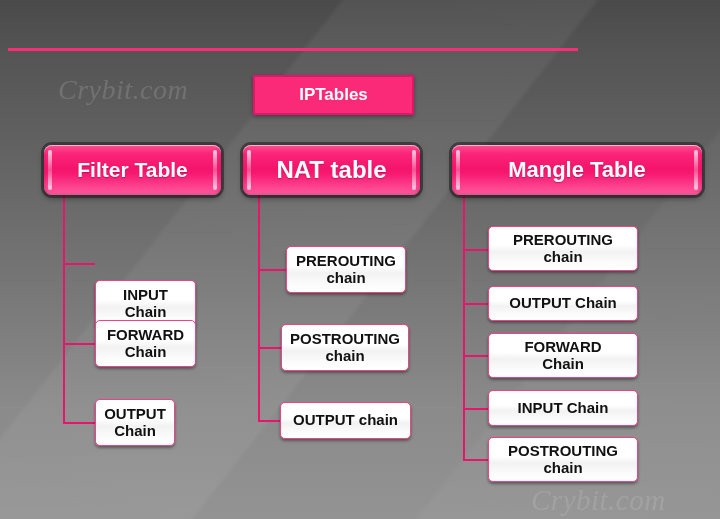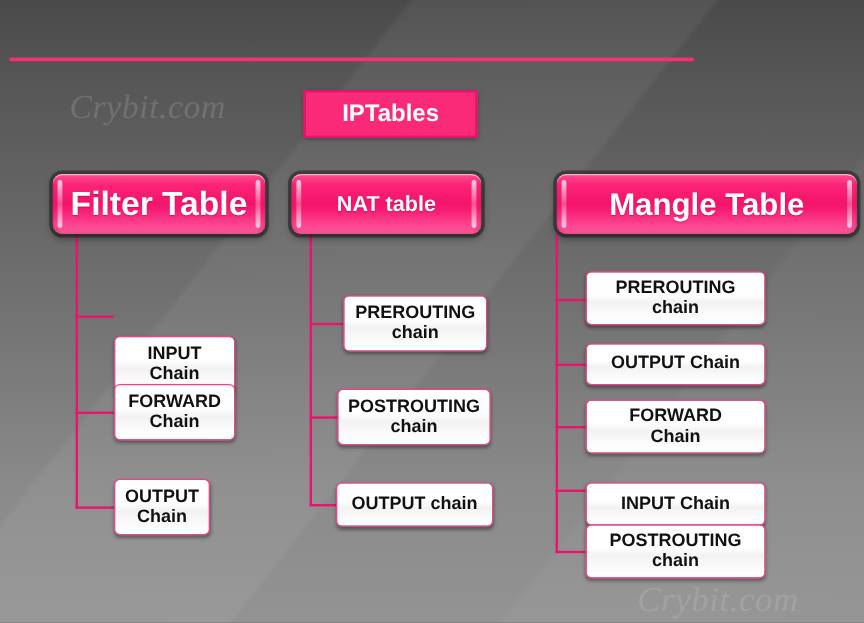--- a/index.html
+++ b/index.html
@@ -194,82 +194,82 @@
 </head>
 <body>
 
 <div id="slide">
 
   <div class="title-rule"></div>
 
   <div class="watermark top">Crybit.com</div>
   <div class="watermark bottom">Crybit.com</div>
 
-  <div class="pill-flat" style="left:253px; top:75px; width:145px; height:40px; font-size:20px;">IPTables</div>
-
-  <div class="pill" style="left:44px; top:145px; width:177px; height:50px; font-size:28px;">Filter Table</div>
+  <div class="pill-flat" style="left:253px; top:75px; width:161px; height:40px; font-size:17px;">IPTables</div>
+
+  <div class="pill" style="left:44px; top:145px; width:177px; height:50px; font-size:21px;">Filter Table</div>
 
   <div class="line v" style="left:63px; top:195px; height:229px;"></div>
   <div class="line h" style="left:63px; top:263px; width:32px;"></div>
   <div class="line h" style="left:63px; top:343px; width:32px;"></div>
   <div class="line h" style="left:63px; top:422px; width:32px;"></div>
 
   <div class="chain" style="left:95px; top:240px; width:101px; height:47px;margin-top:40px;">
     <span>INPUT</span>
     <span class="l2">Chain</span>
   </div>
   <div class="chain" style="left:95px; top:320px; width:101px; height:47px;">
     <span>FORWARD</span>
     <span class="l2">Chain</span>
   </div>
   <div class="chain" style="left:95px; top:399px; width:80px; height:47px;">
     <span>OUTPUT</span>
     <span class="l2">Chain</span>
   </div>
 
-  <div class="pill" style="left:243px; top:145px; width:158px; height:50px; font-size:18px;">NAT table</div>
+  <div class="pill" style="left:243px; top:145px; width:177px; height:50px; font-size:24px;">NAT table</div>
 
   <div class="line v" style="left:258px; top:195px; height:226px;"></div>
   <div class="line h" style="left:258px; top:269px; width:28px;"></div>
   <div class="line h" style="left:258px; top:347px; width:24px;"></div>
   <div class="line h" style="left:258px; top:420px; width:22px;"></div>
 
   <div class="chain" style="left:286px; top:246px; width:120px; height:47px;">
     <span>PREROUTING</span>
     <span class="l2">chain</span>
   </div>
   <div class="chain" style="left:281px; top:324px; width:128px; height:47px;">
     <span>POSTROUTING</span>
     <span class="l2">chain</span>
   </div>
   <div class="chain" style="left:280px; top:402px; width:131px; height:37px;">
     <span>OUTPUT chain</span>
   </div>
 
-  <div class="pill" style="left:464px; top:145px; width:250px; height:50px; font-size:26px;">Mangle Table</div>
+  <div class="pill" style="left:452px; top:145px; width:250px; height:50px; font-size:22px;">Mangle Table</div>
 
   <div class="line v" style="left:463px; top:195px; height:266px;"></div>
   <div class="line h" style="left:463px; top:249px; width:25px;"></div>
   <div class="line h" style="left:463px; top:303px; width:25px;"></div>
   <div class="line h" style="left:463px; top:355px; width:25px;"></div>
   <div class="line h" style="left:463px; top:408px; width:25px;"></div>
   <div class="line h" style="left:463px; top:459px; width:25px;"></div>
 
   <div class="chain" style="left:488px; top:226px; width:150px; height:45px;">
     <span>PREROUTING</span>
     <span class="l2">chain</span>
   </div>
   <div class="chain" style="left:488px; top:286px; width:150px; height:35px;">
     <span>OUTPUT Chain</span>
   </div>
   <div class="chain" style="left:488px; top:333px; width:150px; height:45px;">
     <span>FORWARD</span>
     <span class="l2">Chain</span>
   </div>
-  <div class="chain" style="left:488px; top:402px; width:150px; height:36px;">
+  <div class="chain" style="left:488px; top:390px; width:150px; height:36px;">
     <span>INPUT Chain</span>
   </div>
   <div class="chain" style="left:488px; top:437px; width:150px; height:45px;">
     <span>POSTROUTING</span>
     <span class="l2">chain</span>
   </div>
 
 </div>
 
 </body></html>

